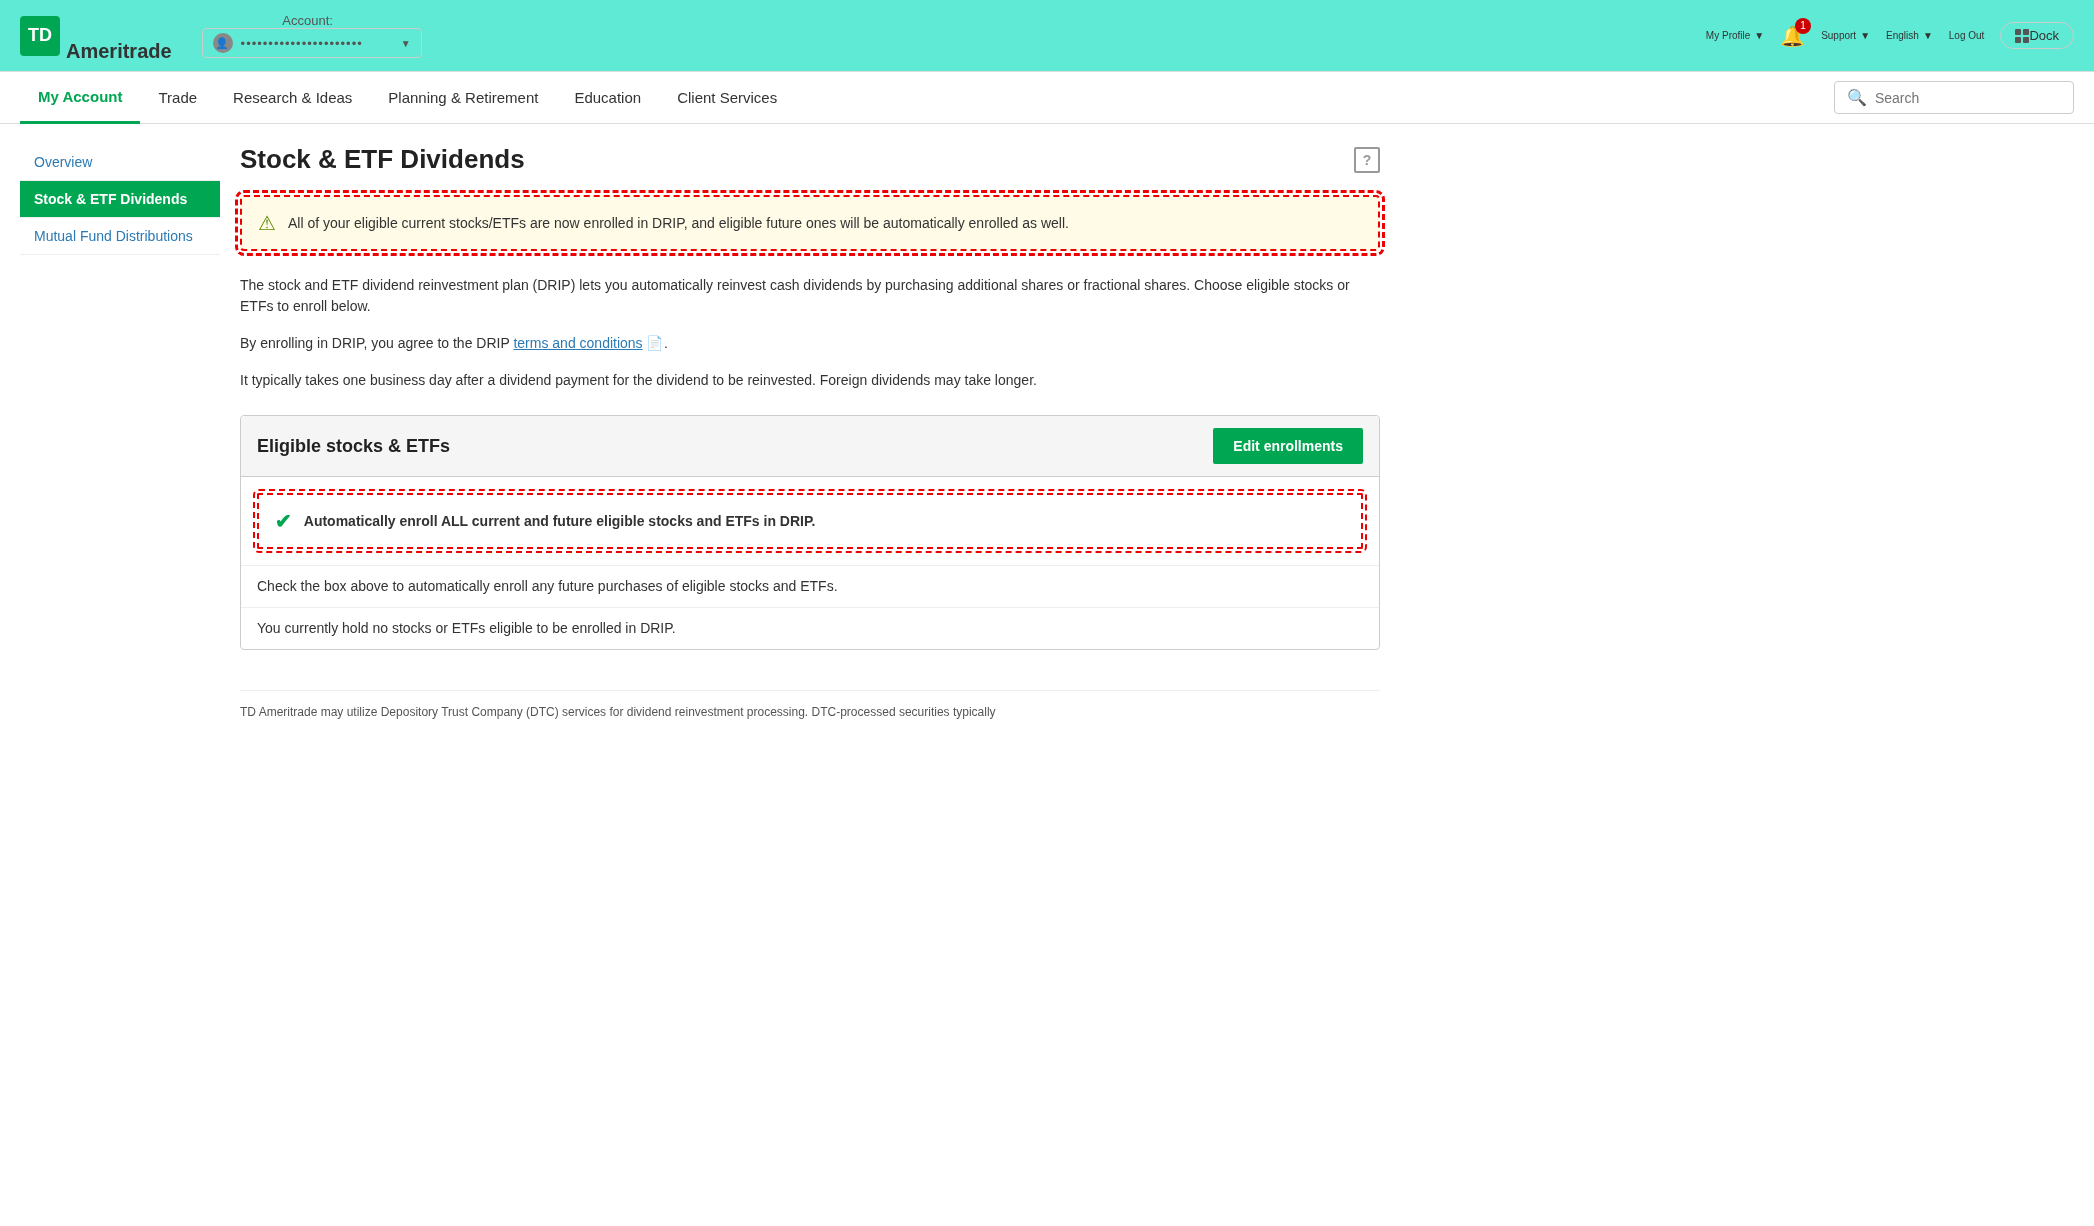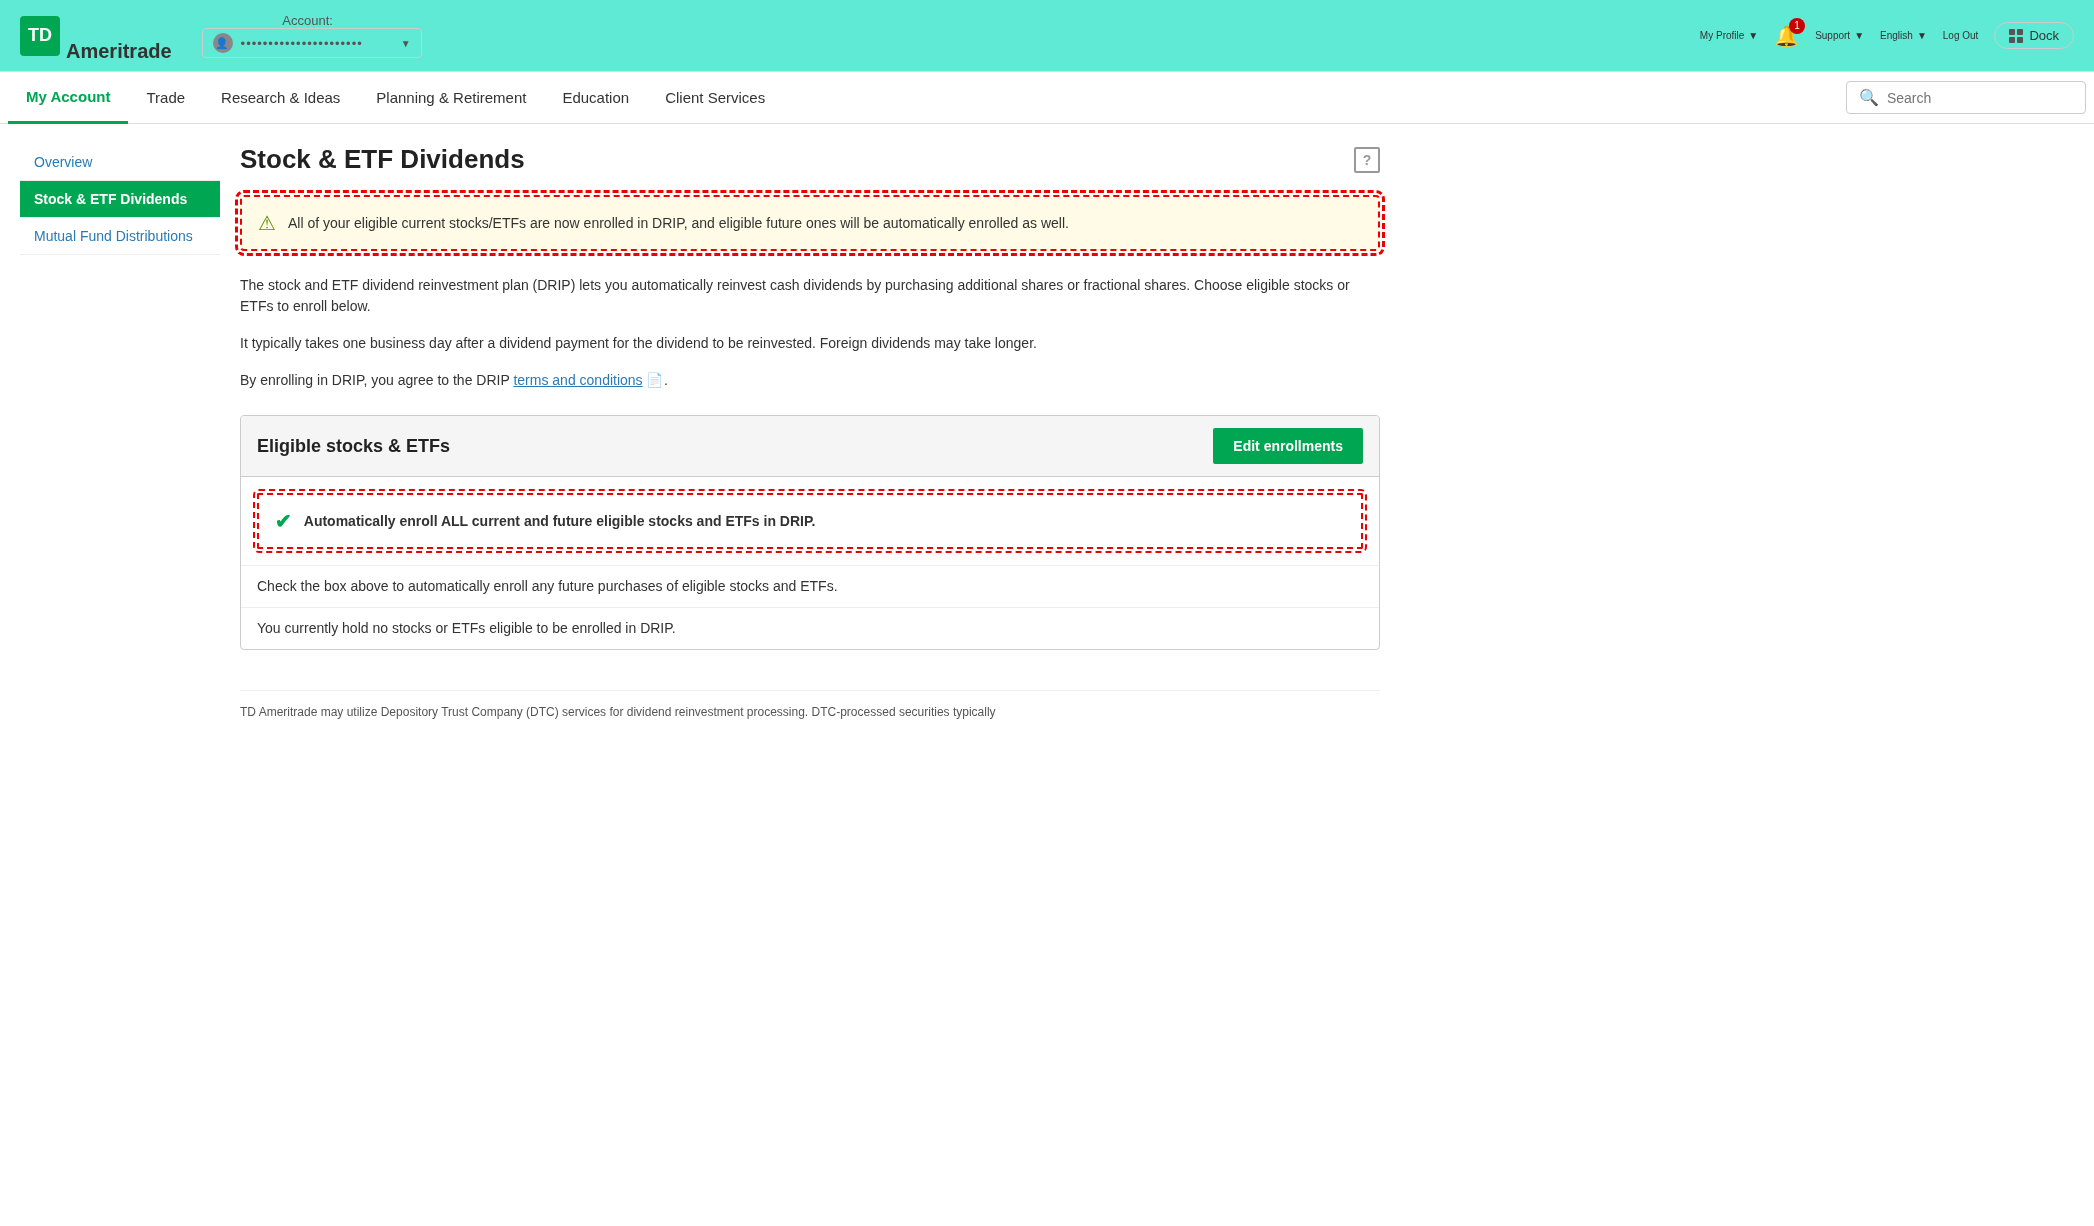--- a/index.html
+++ b/index.html
@@ -112,41 +112,40 @@
       display: flex;
       align-items: center;
       justify-content: center;
     }
     .dock-btn {
       border: 1px solid #ccc;
       border-radius: 20px;
       padding: 5px 14px;
       display: flex;
       align-items: center;
-      gap: 6px;
       cursor: pointer;
       font-size: 13px;
     }
     .dock-grid {
       display: grid;
       grid-template-columns: 1fr 1fr;
       gap: 2px;
       width: 14px;
       height: 14px;
     }
     .dock-grid-cell {
       background: #555;
       border-radius: 1px;
     }
 
     
     .main-nav {
       display: flex;
       align-items: center;
-      padding: 0 8px;
+      padding: 0 20px;
       border-bottom: 1px solid #ddd;
       background: #fff;
       height: 52px;
     }
     .nav-item {
       font-size: 15px;
       color: #333;
       padding: 0 18px;
       height: 52px;
       display: flex;
@@ -448,25 +447,25 @@
       <div class="help-icon">?</div>
     </div>
 
     <div class="alert-banner">
       <span class="alert-icon">⚠</span>
       <span class="alert-text">All of your eligible current stocks/ETFs are now enrolled in DRIP, and eligible future ones will be automatically enrolled as well.</span>
     </div>
 
     <p class="description-text">The stock and ETF dividend reinvestment plan (DRIP) lets you automatically reinvest cash dividends by purchasing additional shares or fractional shares. Choose eligible stocks or ETFs to enroll below.</p>
 
-    <p class="description-text">It typically takes one business day after a dividend payment for the dividend to be reinvested. Foreign dividends may take longer.</p>
-
     <p class="description-text">
       <span>By enrolling in DRIP, you agree to the DRIP </span><a class="terms-link"><span>terms and conditions</span></a><span class="pdf-icon">📄</span><span>.</span>
     </p>
+
+    <p class="description-text">It typically takes one business day after a dividend payment for the dividend to be reinvested. Foreign dividends may take longer.</p>
 
     <div class="eligible-table">
       <div class="eligible-header">
         <span class="eligible-title">Eligible stocks &amp; ETFs</span>
         <button class="edit-btn">
           <span>Edit enrollments</span>
         </button>
       </div>
 
       <div style="padding: 4px;">

